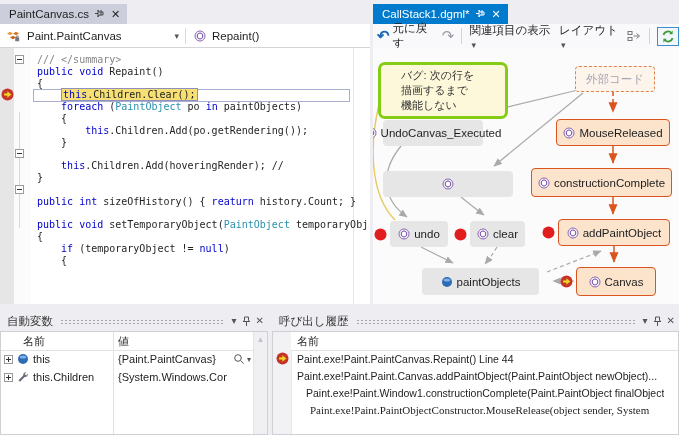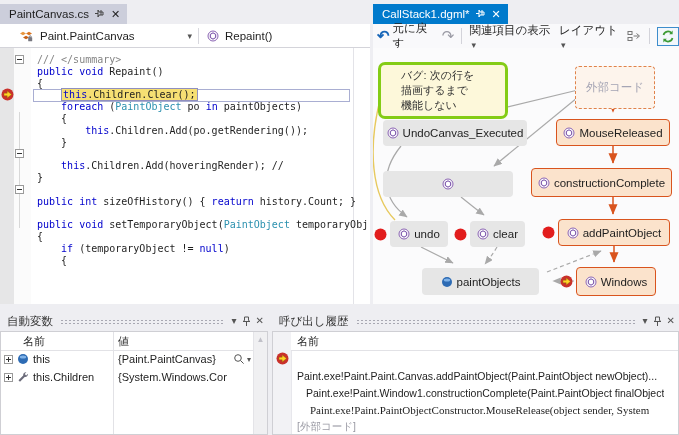--- a/index.html
+++ b/index.html
@@ -85,21 +85,21 @@
         <span>PaintCanvas.cs</span>
         <span class="x">
           <svg width="10" height="10" viewBox="0 0 10 10">
               <path d="M1 4h5M6 2v4l2 1H1l2-1V2z M4.5 7v3" stroke="#444" fill="none" transform="rotate(90 5 5)"></path>
             </svg>
         </span>
         <span class="x">✕</span>
       </div>
     </div>
     <div id="navbar">
-      <div class="navsec" style="width:185px;margin-left:13px;">
+      <div class="navsec" style="width:185px;">
         <span style="margin:0 7px 0 6px;">
           <svg width="14" height="12" viewBox="0 0 14 12">
               <path d="M1 3.5l3-1.8 3 1.8-3 1.8z" fill="#e8953d"></path>
               <path d="M7 3.5l3-1.8 3 1.8-3 1.8z" fill="#d9731f"></path>
               <path d="M4 7.5l3-1.8 3 1.8-3 1.8z" fill="#c75f15"></path>
               <rect x="9.2" y="7.2" width="4" height="4" rx="0.5" fill="#77777f"></rect>
               <rect x="10.2" y="5.8" width="2" height="2" rx="1" fill="none" stroke="#77777f"></rect>
             </svg>
         </span>
         <span>Paint.PaintCanvas</span>
@@ -205,24 +205,24 @@
           <path d="M124 199 C120 206 116 211 112 216" class="e-gray dash" marker-end="url(#mg)"></path>
           <path d="M201 233 L180 233" class="e-gray dash" marker-end="url(#mg)"></path>
           <path d="M174 224 L228 203" class="e-gray dash" marker-end="url(#mg)"></path>
           <path d="M7 52 C-5 100 -2 148 22 172" class="e-yellow"></path>
         </svg>
       <div id="gnote" style="left: 5px; top: 14px; width: 130px;">
         <div>バグ: 次の行を描画するまで</div>
         <div>機能しない</div>
       </div>
       <div id="gnodes">
-          <div class="gn ext" style="left: 202px; top: 18px; width: 80px; height: 43px;">
+          <div class="gn ext" style="left: 202px; top: 18px; width: 80px; height: 26px;">
             <span>外部コード</span>
           </div>
-          <div class="gn gray" style="left: 10px; top: 72px; width: 144px; height: 26px;">
+          <div class="gn gray" style="left: 10px; top: 72px; width: 100px; height: 26px;">
             <span>
               <svg width="12" height="12" viewBox="0 0 12 12">
                 <circle cx="6" cy="6" r="5" fill="#fff" stroke="#8a63b3"></circle>
                 <path d="M6 2.8l2.7 1.6v3.1L6 9.2 3.3 7.5V4.4z" fill="none" stroke="#6a3fa0"></path>
               </svg>
             </span>
             <span>UndoCanvas_Executed</span>
           </div>
           <div class="gn orange" style="left: 183px; top: 71px; width: 114px; height: 27px;">
             <span>
@@ -301,21 +301,21 @@
             </span>
             <span>paintObjects</span>
           </div>
           <div class="gn orange" style="left: 203px; top: 219px; width: 80px; height: 29px;">
             <span>
               <svg width="12" height="12" viewBox="0 0 12 12">
                 <circle cx="6" cy="6" r="5" fill="#fff" stroke="#8a63b3"></circle>
                 <path d="M6 2.8l2.7 1.6v3.1L6 9.2 3.3 7.5V4.4z" fill="none" stroke="#6a3fa0"></path>
               </svg>
             </span>
-            <span>Windows</span>
+            <span>Canvas</span>
           </div>
           <span class="gnmark" style="left: 187px; top: 227px;">
             <svg width="13" height="13" viewBox="0 0 13 13">
               <circle cx="6.5" cy="6.5" r="6" fill="#c9312b"></circle>
               <path d="M3 5.2h3.2V3L10.5 6.5 6.2 10V7.8H3z" fill="#ffd426" stroke="#8a6d00" stroke-width="0.4"></path>
             </svg>
           </span>
         </div>
     </div>
   </div>
@@ -399,34 +399,31 @@
         <span style="left:6px;">名前</span>
       </div>
       <div class="rows" id="stackrows" style="left: 0px;">
           <div class="trow" style="height: 17px;">
             <span style="width: 18px; display: inline-flex; justify-content: center; flex: 0 0 auto;">
               <svg width="13" height="13" viewBox="0 0 13 13">
                 <circle cx="6.5" cy="6.5" r="6" fill="#c9312b"></circle>
                 <path d="M3 5.2h3.2V3L10.5 6.5 6.2 10V7.8H3z" fill="#ffd426" stroke="#8a6d00" stroke-width="0.4"></path>
               </svg>
             </span>
+            <span style="margin-left: 6px; overflow: hidden; white-space: nowrap; font-size: 10.5px;">Paint.exe!Paint.PaintCanvas.Repaint() Line 44</span>
           </div>
           <div class="trow" style="height: 17px;">
             <span style="width: 18px; display: inline-flex; justify-content: center; flex: 0 0 auto;"></span>
             <span style="margin-left: 6px; overflow: hidden; white-space: nowrap; font-size: 10.5px;">Paint.exe!Paint.Paint.Canvas.addPaintObject(Paint.PaintObject newObject)...</span>
           </div>
           <div class="trow" style="height: 17px;">
             <span style="width: 18px; display: inline-flex; justify-content: center; flex: 0 0 auto;"></span>
             <span style="margin-left: 6px; overflow: hidden; white-space: nowrap; font-size: 10.5px; padding-left: 9px;">Paint.exe!Paint.Window1.constructionComplete(Paint.PaintObject finalObject</span>
           </div>
           <div class="trow" style="height: 17px;">
             <span style="width: 18px; display: inline-flex; justify-content: center; flex: 0 0 auto;"></span>
             <span style="margin-left: 19px; overflow: hidden; white-space: nowrap; font-size: 11px; font-family: Liberation Serif, serif;">Paint.exe!Paint.PaintObjectConstructor.MouseRelease(object sender, System</span>
           </div>
-          <div class="trow" style="height: 17px;">
-            <span style="width: 18px; display: inline-flex; justify-content: center; flex: 0 0 auto;"></span>
-            <span class="dimtext" style="margin-left: 6px; overflow: hidden; white-space: nowrap; font-size: 10.5px;">[外部コード]</span>
-          </div>
         </div>
     </div>
   </div>
 
 </div>
 
 </body></html>

